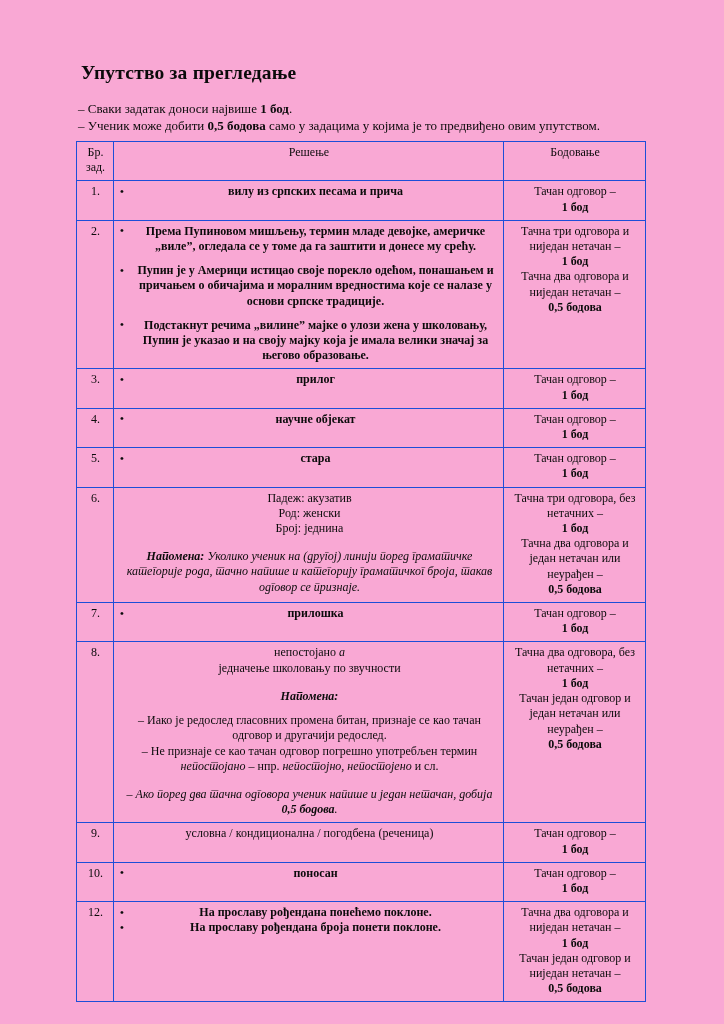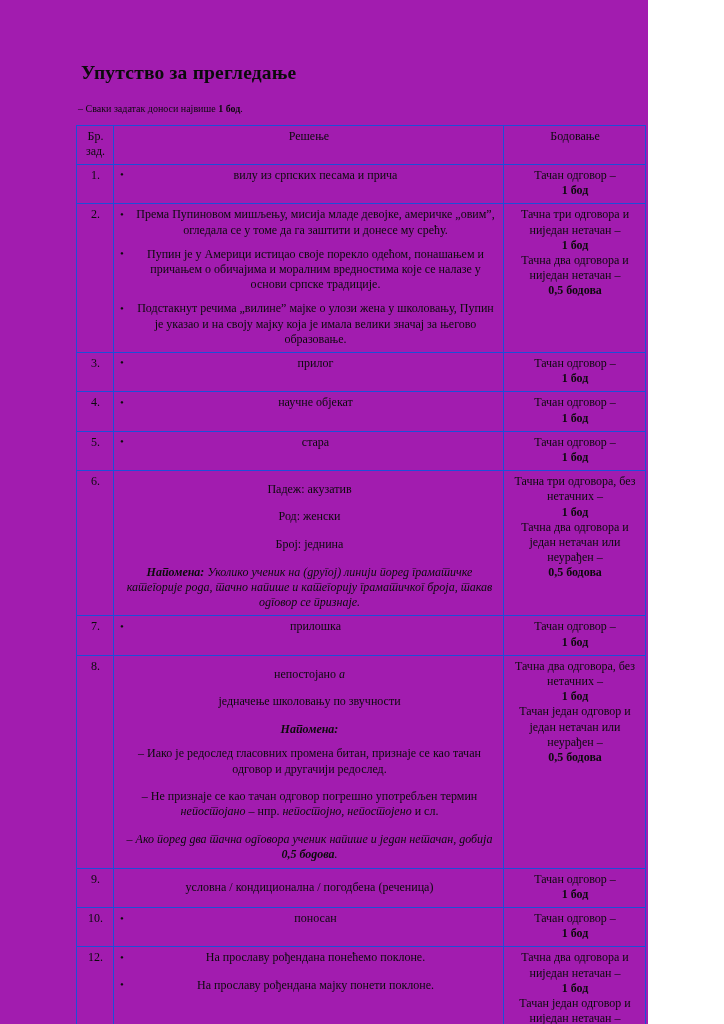--- a/index.html
+++ b/index.html
@@ -9,37 +9,37 @@
   }
   body {
     width: 724px;
     height: 1024px;
     font-family: "Liberation Serif", "DejaVu Serif", serif;
     color: #0b0b0b;
     -webkit-font-smoothing: antialiased;
   }
   .page {
     position: relative;
-    width: 648px;
+    width: 724px;
     height: 1024px;
     box-sizing: border-box;
     padding: 62px 76px 0 76px;
-    background: #a21caf;
+    background: #f9a8d4;
   }
   .doc-title {
     font-size: 19.5px;
     font-weight: bold;
     letter-spacing: 0.2px;
     margin: 0 0 17px 5px;
   }
   .intro {
     margin: 0 0 7px 2px;
   }
   .intro-line {
-    font-size: 10px;
+    font-size: 13px;
     line-height: 16.5px;
     white-space: nowrap;
   }
   .intro-line .b { font-weight: bold; }
 
   table.grade-table {
     border-collapse: collapse;
     width: 569px;
     table-layout: fixed;
     margin-left: 0px;
@@ -70,50 +70,52 @@
     padding-left: 6px;
   }
   .num-cell {
     font-weight: bold;
     padding-left: 7px;
   }
   .blk {
     margin: 0 0 0 0;
   }
   .blk + .blk { margin-top: 9px; }
-  .blk.tight + .blk.tight { margin-top: 12px; }
+  .blk.tight + .blk.tight { margin-top: 0px; }
   .blk.gap { margin-top: 13px; font-style: italic; }
 
   .bullet {
     position: relative;
     padding-left: 13px;
+    font-weight: bold;
   }
   .bullet::before {
     content: "\2022";
     position: absolute;
     left: 0;
     top: -0.5px;
     font-size: 11px;
   }
-  .plain { padding-left: 1px; margin-top: 8px; }
+  .plain { padding-left: 1px; }
   .b { font-weight: bold; }
   .i { font-style: italic; }
 
   .score p { margin: 0; }
   .score .b { font-weight: bold; }
 </style>
 </head>
 <body>
 
 <div class="page">
 
   <h1 class="doc-title">Упутство за прегледање</h1>
 
   <div class="intro">
     <div class="intro-line" id="intro-0"><span>–</span><span> Сваки задатак доноси највише </span><span class="b">1 бод</span><span>.</span></div>
+    <div class="intro-line" id="intro-1"><span>–</span><span> Ученик може добити </span><span class="b">0,5 бодова</span><span> само у задацима у којима је то предвиђено овим упутством.</span></div>
   </div>
 
   <table class="grade-table">
     <colgroup>
       <col class="c-num">
         <col class="c-sol">
         <col class="c-score">
     </colgroup>
     <thead>
       <tr>
@@ -132,21 +134,21 @@
             <div class="blk bullet"><span>вилу из српских песама и прича</span></div>
           </td>
           <td class="score">
             <p>Тачан одговор –</p>
             <p class="b">1 бод</p>
           </td>
         </tr>
         <tr>
           <td class="num-cell">2.</td>
           <td>
-            <div class="blk bullet"><span>Према Пупиновом мишљењу, мисија младе девојке, америчке „овим”, огледала се у томе да га заштити и донесе му срећу.</span></div>
+            <div class="blk bullet"><span>Према Пупиновом мишљењу, термин младе девојке, америчке „виле”, огледала се у томе да га заштити и донесе му срећу.</span></div>
             <div class="blk bullet"><span>Пупин је у Америци истицао своје порекло одећом, понашањем и причањем о обичајима и моралним вредностима које се налазе у основи српске традиције.</span></div>
             <div class="blk bullet"><span>Подстакнут речима „вилине” мајке о улози жена у школовању, Пупин је указао и на своју мајку која је имала велики значај за његово образовање.</span></div>
           </td>
           <td class="score">
             <p>Тачна три одговора и</p>
             <p>ниједан нетачан –</p>
             <p class="b">1 бод</p>
             <p>Тачна два одговора и</p>
             <p>ниједан нетачан –</p>
             <p class="b">0,5 бодова</p>
@@ -247,21 +249,21 @@
           </td>
           <td class="score">
             <p>Тачан одговор –</p>
             <p class="b">1 бод</p>
           </td>
         </tr>
         <tr>
           <td class="num-cell">12.</td>
           <td>
             <div class="blk bullet tight"><span>На прославу рођендана понећемо поклоне.</span></div>
-            <div class="blk bullet tight"><span>На прославу рођендана мајку понети поклоне.</span></div>
+            <div class="blk bullet tight"><span>На прославу рођендана броја понети поклоне.</span></div>
           </td>
           <td class="score">
             <p>Тачна два одговора и</p>
             <p>ниједан нетачан –</p>
             <p class="b">1 бод</p>
             <p>Тачан један одговор и</p>
             <p>ниједан нетачан –</p>
             <p class="b">0,5 бодова</p>
           </td>
         </tr>

